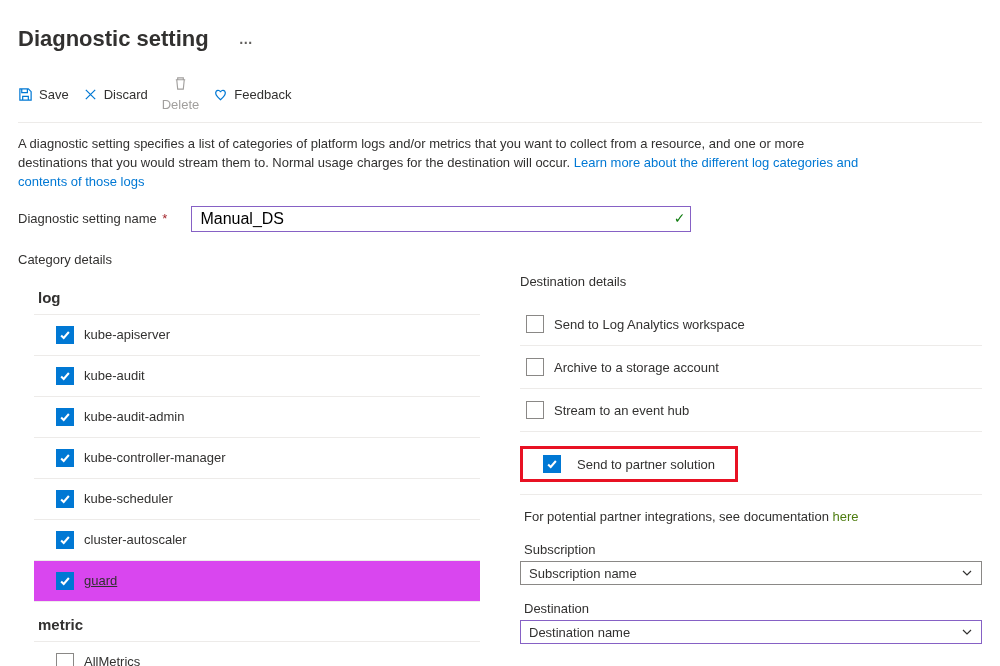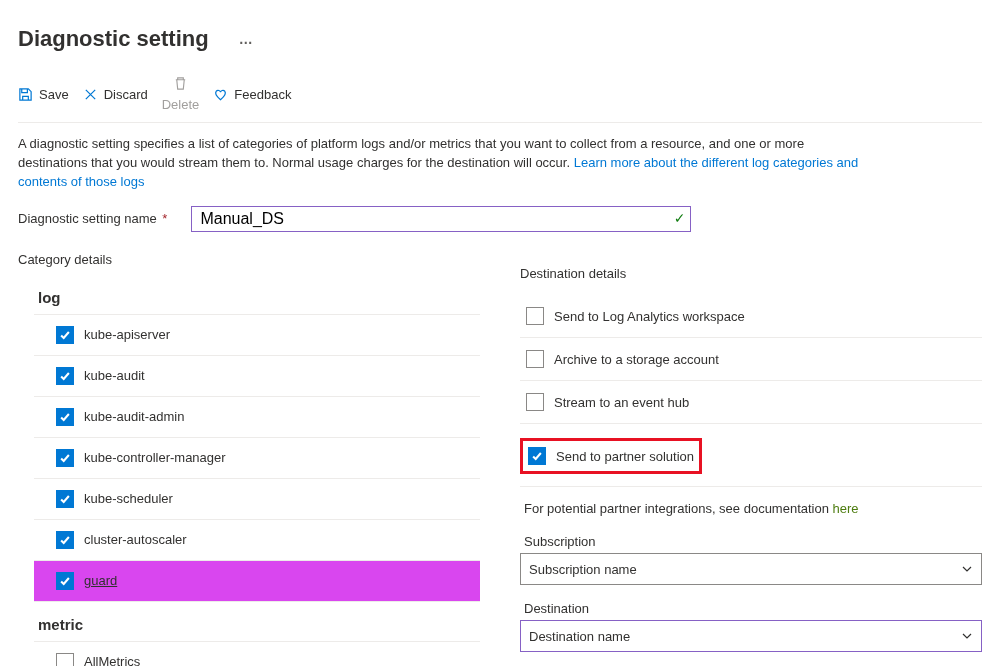--- a/index.html
+++ b/index.html
@@ -89,31 +89,31 @@
   .chk svg { width:12px; height:12px; stroke:#fff; stroke-width:2.4; fill:none;}
   .dest-row {
     display:flex;
     align-items:center;
     gap:10px;
     padding:12px 6px;
     border-bottom:1px solid #edebe9;
   }
   .highlight {
     border:3px solid #e81123;
-    padding:6px 5px;
+    padding:6px 20px;
     display:inline-flex;
     align-items:center;
-    gap:10px;
+    gap:16px;
     margin:8px 0 6px 0;
   }
   .partner-info { font-size:13px; margin:14px 0 18px 4px;}
   .partner-info a { color:#4d7c0f; text-decoration:none;}
   .field-label { font-size:13px; margin:0 0 4px 4px; }
   .select {
-    height:32px;
+    height:24px;
     border:1px solid #8a8886;
     padding:3px 8px;
     display:flex;
     align-items:center;
     justify-content:space-between;
     font-size:13px;
     margin-bottom:16px;
     cursor:pointer;
   }
   .select.purple { border-color:#8661c5;}

